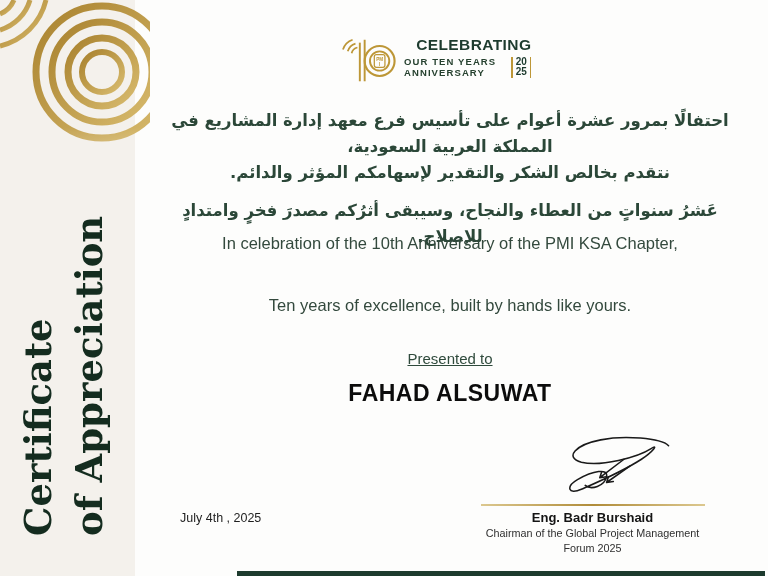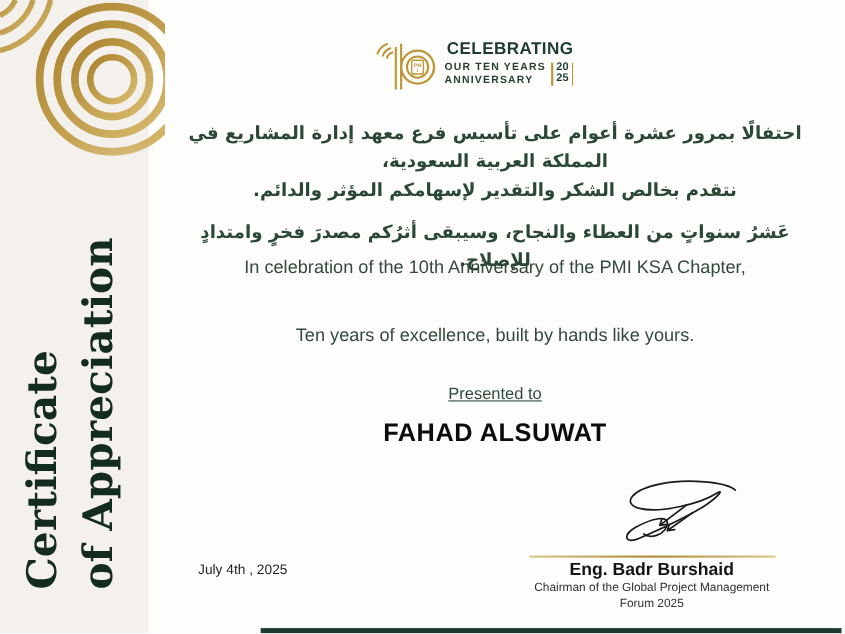--- a/index.html
+++ b/index.html
@@ -21,21 +21,21 @@
     font-family:"DejaVu Serif", serif; font-weight:bold;
     font-size:37px; line-height:51px; color:#142c1f;
     text-align:left; white-space:nowrap;
   }
   
   .logo-row { position:absolute; left:341px; top:36px; display:flex; align-items:flex-start; gap:7px; }
   .logo-text { display:flex; flex-direction:column; }
   .logo-celebrating {
     font-size:15.5px; font-weight:bold; color:#1d3b2e; letter-spacing:0.4px; line-height:18px;text-align:right;
   }
-  .logo-subrow { display:flex; align-items:center; gap:3px; margin-top:2px; }
+  .logo-subrow { display:flex; align-items:center; gap:13px; margin-top:2px; }
   .logo-sub { font-size:9.5px; font-weight:bold; color:#26412f; letter-spacing:1.1px; line-height:11px; }
   .year-block { display:flex; align-items:center; gap:3px; margin-left:2px; }
   .year-bar { width:1.5px; height:21px; background:#bd9737; }
   .year-col { display:flex; flex-direction:column; font-size:10px; font-weight:bold; color:#1d3b2e; line-height:10.5px; }
   
   .arabic-block {
     position:absolute; left:150px; top:108px; width:600px; text-align:center;
     direction:rtl; font-family:"DejaVu Sans", sans-serif; font-weight:bold;
     font-size:16.5px; line-height:26px; color:#2b4738;
   }
@@ -53,21 +53,21 @@
   .recipient-name {
     position:absolute; left:150px; top:380px; width:600px; text-align:center;
     font-size:23px; font-weight:bold; letter-spacing:0.5px; color:#0c0c0c;
   }
   
   .signature-block { position:absolute; left:470px; top:436px; width:245px; text-align:center; }
   .sig-line {
     width:224px; height:1.5px; margin:2px auto 4px auto;
     background:linear-gradient(90deg,#dcc88f,#b08c3a,#dcc88f);
   }
-  .sig-name { font-size:16px; font-weight:bold; color:#141414; line-height:16px; }
+  .sig-name { font-size:13px; font-weight:bold; color:#141414; line-height:16px; }
   .sig-title { font-size:10.8px; color:#303030; line-height:15px; }
   .date-text { position:absolute; left:180px; top:511px; font-size:12.5px; font-weight:500; color:#1f1f1f; }
   .bottom-bar { position:absolute; left:237px; bottom:0; width:528px; height:5px; background:#1d3b2e; }
 </style>
 </head>
 <body>
 
 <div class="certificate">
 
   <div class="sidebar"></div>

